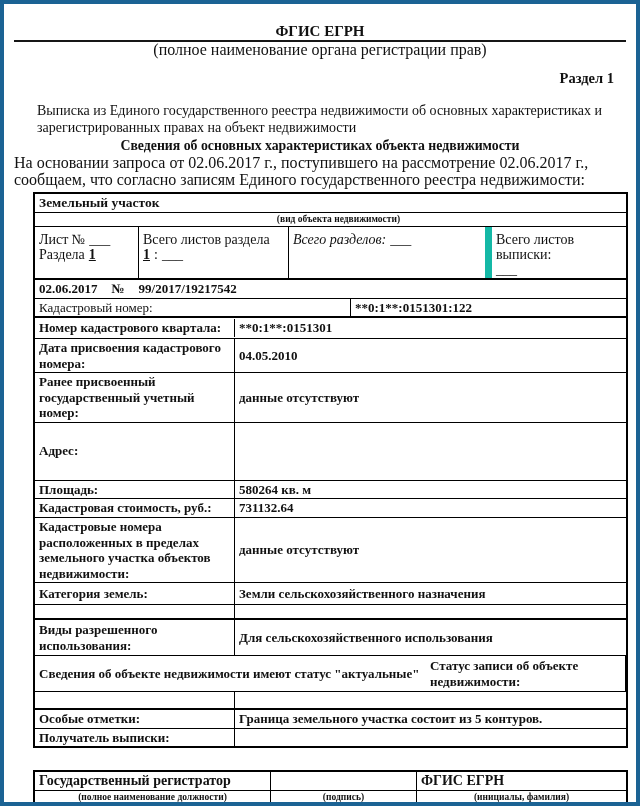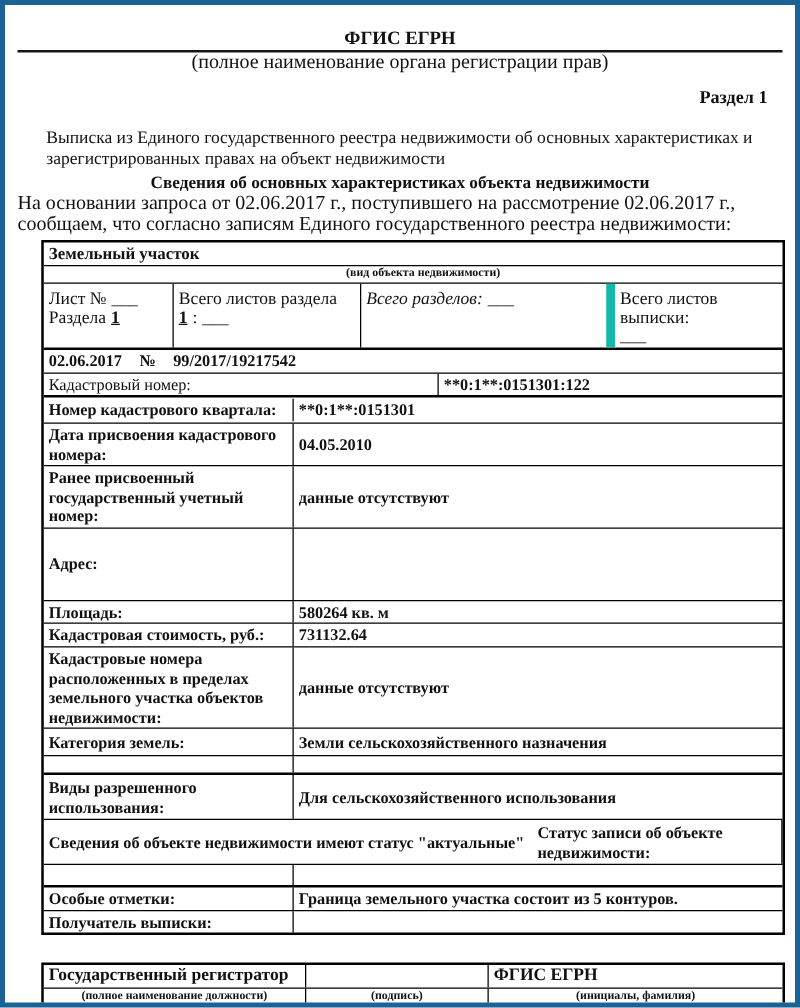--- a/index.html
+++ b/index.html
@@ -55,21 +55,21 @@
   .value { flex: 1; font-weight: bold; white-space: pre-line; }
 
   .r1 { min-height: 22px; align-items: center; }  .r2 { min-height: 32px; }  .r3 { min-height: 38px; }
   .r4 { min-height: 58px; }  .r5 { min-height: 18px; }  .r6 { min-height: 19px; }
   .r7 { min-height: 60px; }  .r8 { min-height: 22px; }  .r9 { min-height: 14px; }
   .r10 { min-height: 37px; } .r11 { min-height: 36px; } .r12 { min-height: 17px; }
   .r13 { min-height: 19px; } .r14 { min-height: 16px; }
 
   
   .sig-table { margin-top: 22px; }
-  .sig-table .sg1 { width: 210px; border-right: 1px solid #000; }
+  .sig-table .sg1 { width: 236px; border-right: 1px solid #000; }
   .sig-table .sg2 { width: 146px; border-right: 1px solid #000; }
   .sig-table .sg3 { flex: 1; }
   .sig-table .trow:first-child .cell { min-height: 18px; font-size: 14px; }
   .sig-table .trow:last-child .cell { min-height: 12px; }
 </style>
 </head>
 <body>
 
 <div class="page">
 

